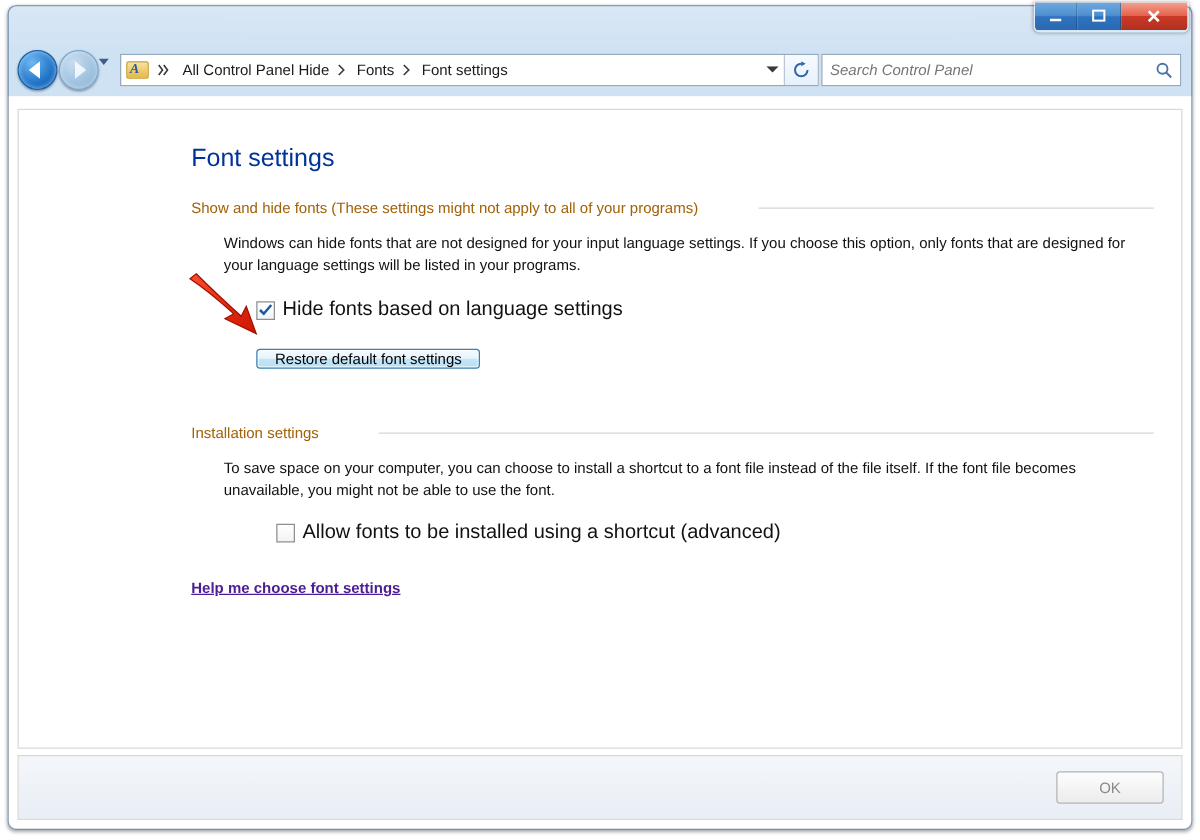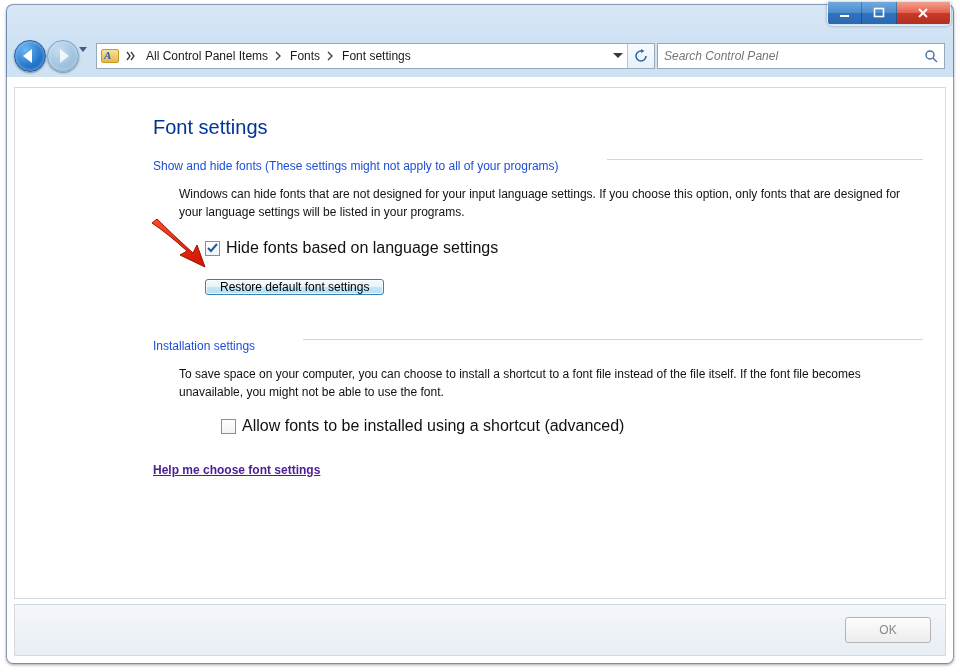--- a/index.html
+++ b/index.html
@@ -173,23 +173,23 @@
     left:138px; right:22px; top:28px;
     color:#111;
   }
   h1.page-title {
     margin:0 0 20px 0;
     font-weight:400;
     font-size:20px;
     color:#003399;
   }
   .group-head {
-    display:flex; align-items:flex-start;
+    display:flex; align-items:center;
     margin: 0 0 12px 0;
-    color:#1d4ed8;
+    color:#a16207;
     gap:40px;
   }
   .group-head .gh-label{
     font-size:12px;
     white-space:nowrap;
     padding-right:8px;
   }
   .group-head .gh-rule{
     flex:1; height:1px; background:#d5d5d5;
   }
@@ -301,21 +301,21 @@
     <div class="nav-btn fwd"></div>
     <div class="nav-dd"></div>
 
     <div class="breadcrumb">
       <span class="folder-icon"></span>
       <span class="crumb-chevrons">
         <svg width="12" height="10">
             <path d="M1 1 L4 5 L1 9 M5 1 L8 5 L5 9" fill="none" stroke="#3a3a3a" stroke-width="1.3"></path>
           </svg>
       </span>
-      <span class="crumb-text">All Control Panel Items</span>
+      <span class="crumb-text">All Control Panel Hide</span>
       <span class="crumb-sep">
         <svg width="8" height="10">
             <path d="M1 1 L5 5 L1 9" fill="none" stroke="#3a3a3a" stroke-width="1.3"></path>
           </svg>
       </span>
       <span class="crumb-text">Fonts</span>
       <span class="crumb-sep">
         <svg width="8" height="10">
             <path d="M1 1 L5 5 L1 9" fill="none" stroke="#3a3a3a" stroke-width="1.3"></path>
           </svg>

